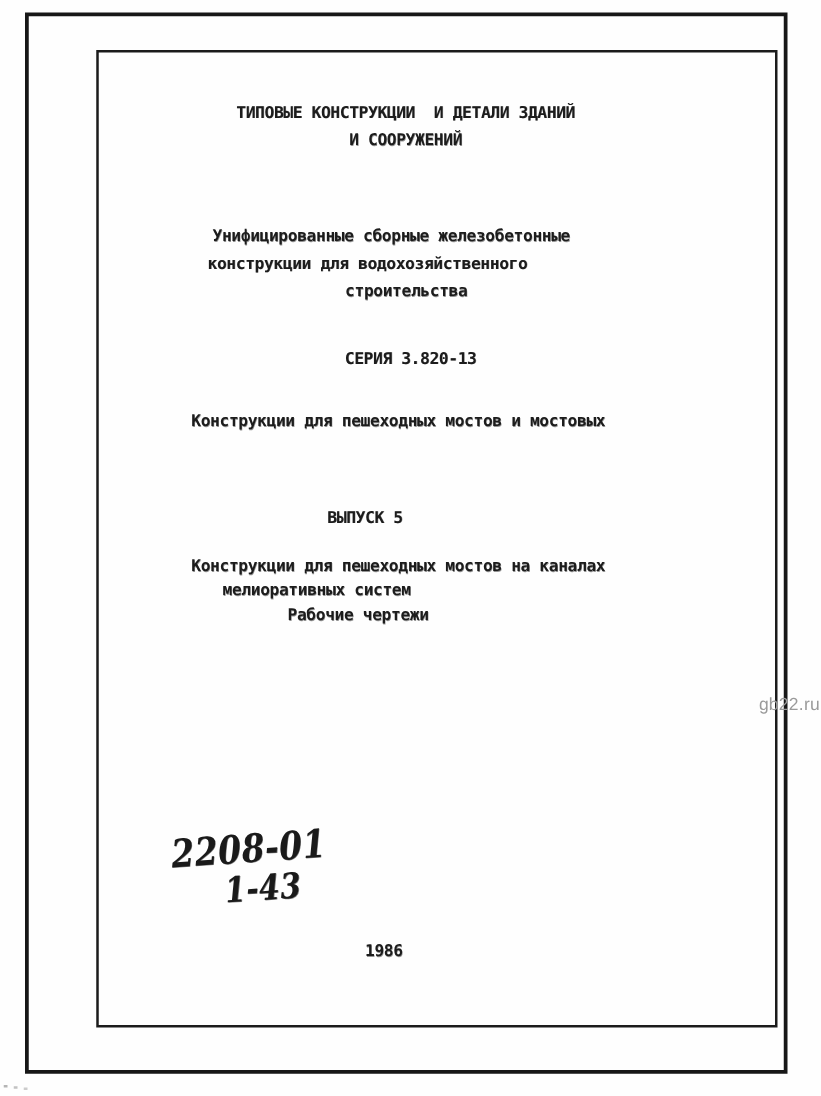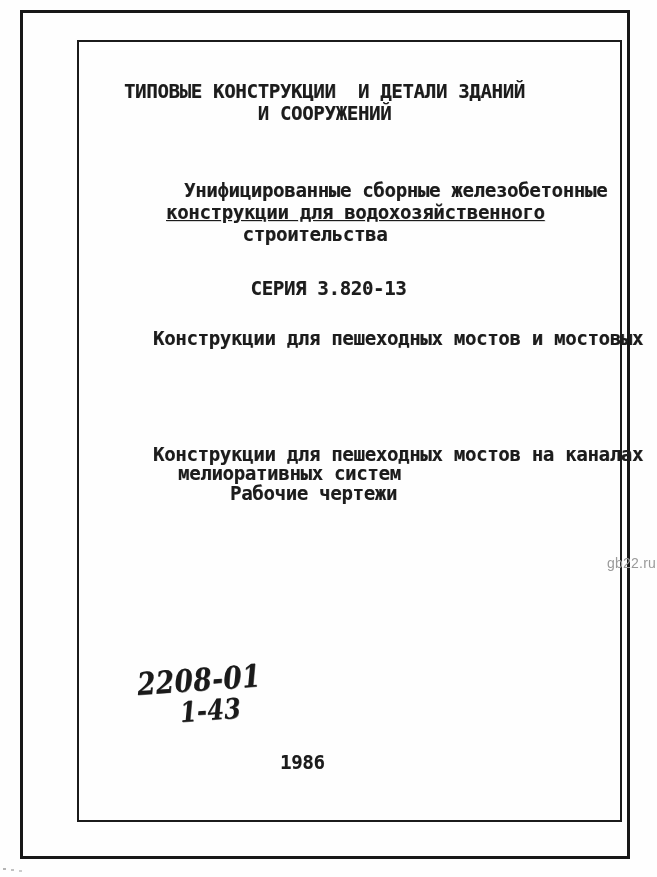--- a/index.html
+++ b/index.html
@@ -23,21 +23,21 @@
   .inner-frame{
     position:absolute;left:77px;top:40px;width:545px;height:782px;
     border:2px solid #1b1b1b;
     box-sizing:border-box;
   }
   
   .t{
     position:absolute;
     font-family:"DejaVu Sans Mono","Liberation Mono",monospace;
     font-weight:bold;
-    font-size:19px;
+    font-size:13px;
     line-height:22px;
     letter-spacing:-0.3px;
     color:#1c1c1c;
     white-space:pre;
     text-shadow:0.4px 0.4px 0 rgba(20,20,20,0.45);
   }
   .center{text-align:center;}
   
   .stamp{
     position:absolute;left:136px;top:668px;
@@ -79,37 +79,38 @@
 <body>
 
 <div class="page">
 
   <div class="outer-frame"></div>
   <div class="inner-frame"></div>
 
   <div class="t center" style="left:77px;top:80px;width:495px;">ТИПОВЫЕ КОНСТРУКЦИИ  И ДЕТАЛИ ЗДАНИЙ</div>
   <div class="t center" style="left:77px;top:102px;width:495px;">И СООРУЖЕНИЙ</div>
 
-  <div class="t" style="left:184px;top:179px;">Унифицированные сборные железобетонные</div>
-  <div class="t" style="left:166px;top:201px;text-decoration:underline;">конструкции для водохозяйственного</div>
-  <div class="t center" style="left:77px;top:223px;width:476px;">строительства</div>
+  <div class="t" style="left:170px;top:179px;">Унифицированные сборные железобетонные</div>
+  <div class="t" style="left:166px;top:201px;">конструкции для водохозяйственного</div>
+  <div class="t center" style="left:87px;top:223px;width:476px;">строительства</div>
 
   <div class="t center" style="left:77px;top:277px;width:455px;padding-left:24px;">СЕРИЯ 3.820-13</div>
 
   <div class="t" style="left:153px;top:327px;">Конструкции для пешеходных мостов и мостовых</div>
 
+  <div class="t center" style="left:77px;top:404px;width:430px;">ВЫПУСК 5</div>
 
   <div class="t" style="left:153px;top:443px;">Конструкции для пешеходных мостов на каналах</div>
   <div class="t" style="left:178px;top:462px;">мелиоративных систем</div>
   <div class="t" style="left:230px;top:482px;text-align:center;">Рабочие чертежи</div>
 
   <div class="stamp">
     <div class="stamp-line1">2208-01</div>
     <div class="stamp-line2">1-43</div>
   </div>
 
-  <div class="t" style="left:280px;top:751px;">1986</div>
+  <div class="t" style="left:292px;top:751px;">1986</div>
 
   <div class="watermark">gb22.ru</div>
 
   <div class="noise"></div>
 
 </div>
 
 </body></html>

